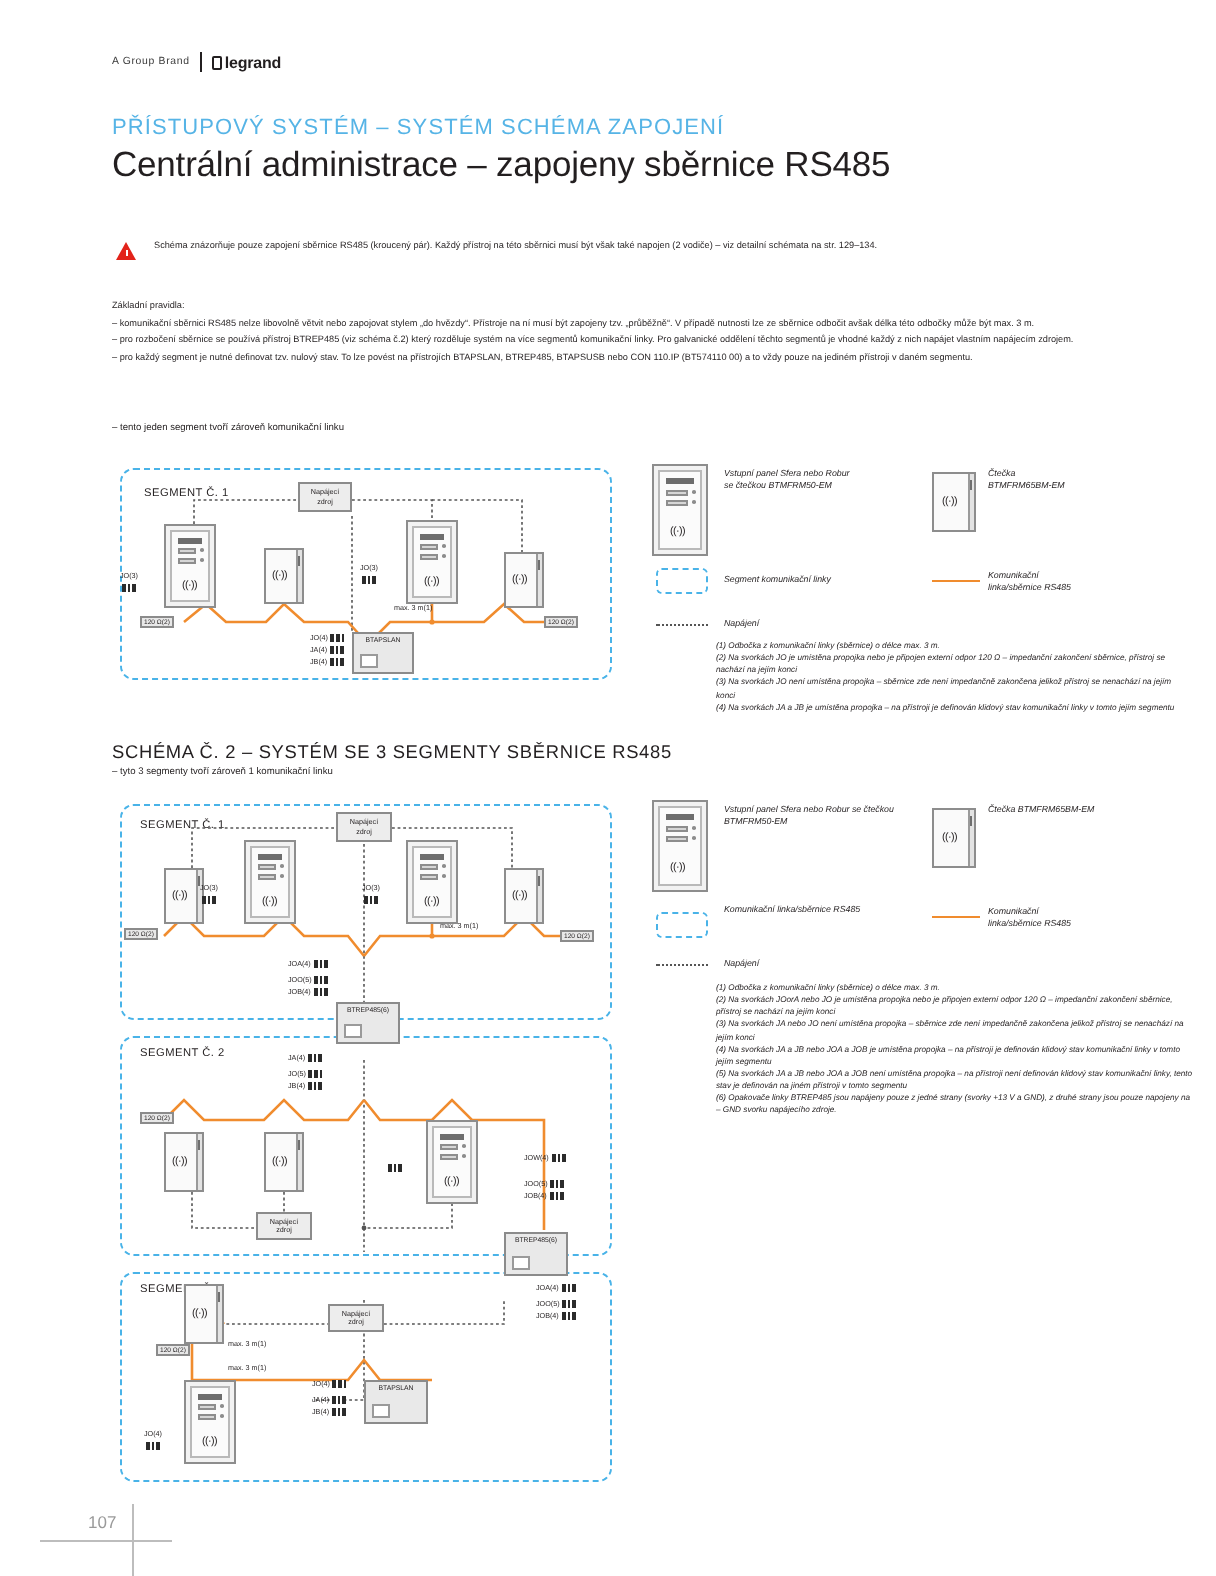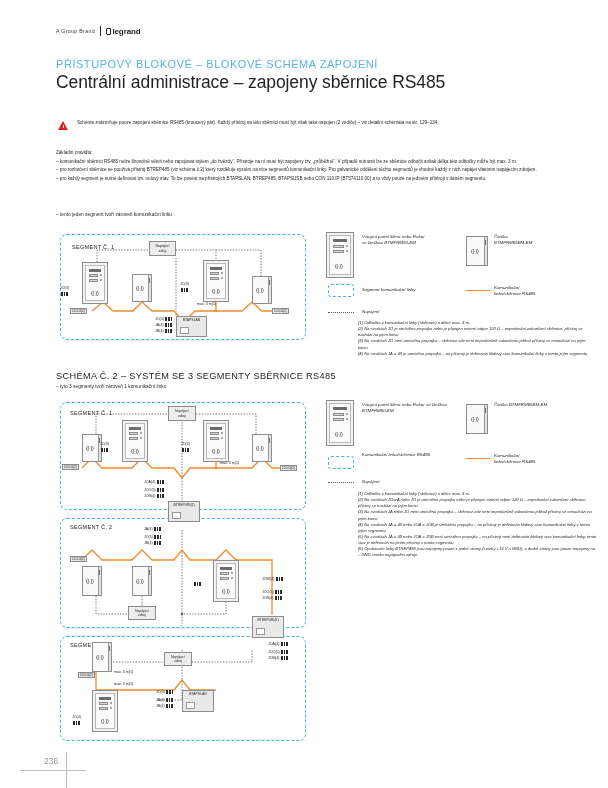--- a/index.html
+++ b/index.html
@@ -104,21 +104,21 @@
 
   <div class="brand">
     <span class="brand-a">A Group Brand</span>
     <span class="brand-div"></span>
     <span class="brand-mark">
       <span class="brand-sq"></span>
       <span class="brand-name">legrand</span>
     </span>
   </div>
 
-  <div class="kicker">PŘÍSTUPOVÝ BLOKOVÉ – BLOKOVÉ SCHÉMA ZAPOJENÍ</div>
+  <div class="kicker">PŘÍSTUPOVÝ SYSTÉM – SYSTÉM SCHÉMA ZAPOJENÍ</div>
   <div class="title">Centrální administrace – zapojeny sběrnice RS485</div>
 
   <div class="warn">
     <span class="warn-ico"></span>
     <span class="warn-txt">Schéma znázorňuje pouze zapojení sběrnice RS485 (kroucený pár). Každý přístroj na této sběrnici musí být však také napojen (2 vodiče) – viz detailní schémata na str. 129–134.</span>
   </div>
 
   <div class="rules">
     <div class="h">Základní pravidla:</div>
     <p>– komunikační sběrnici RS485 nelze libovolně větvit nebo zapojovat stylem „do hvězdy“. Přístroje na ní musí být zapojeny tzv. „průběžně“. V případě nutnosti lze ze sběrnice odbočit avšak délka této odbočky může být max. 3 m.</p>
@@ -526,17 +526,17 @@
 
   <div class="notes" style="left:358px; top:491px; width:240px;">
     <p>(1) Odbočka z komunikační linky (sběrnice) o délce max. 3 m.</p>
     <p>(2) Na svorkách JOorA nebo JO je umístěna propojka nebo je připojen externí odpor 120 Ω – impedanční zakončení sběrnice, přístroj se nachází na jejím konci</p>
     <p>(3) Na svorkách JA nebo JO není umístěna propojka – sběrnice zde není impedančně zakončena jelikož přístroj se nenachází na jejím konci</p>
     <p>(4) Na svorkách JA a JB nebo JOA a JOB je umístěna propojka – na přístroji je definován klidový stav komunikační linky v tomto jejím segmentu</p>
     <p>(5) Na svorkách JA a JB nebo JOA a JOB není umístěna propojka – na přístroji není definován klidový stav komunikační linky, tento stav je definován na jiném přístroji v tomto segmentu</p>
     <p>(6) Opakovače linky BTREP485 jsou napájeny pouze z jedné strany (svorky +13 V a GND), z druhé strany jsou pouze napojeny na – GND svorku napájecího zdroje.</p>
   </div>
 
-  <div class="f-num">236</div>
+  <div class="f-num">107</div>
   <div class="f-h"></div>
   <div class="f-v"></div>
 
 </div>
 
 </body></html>

